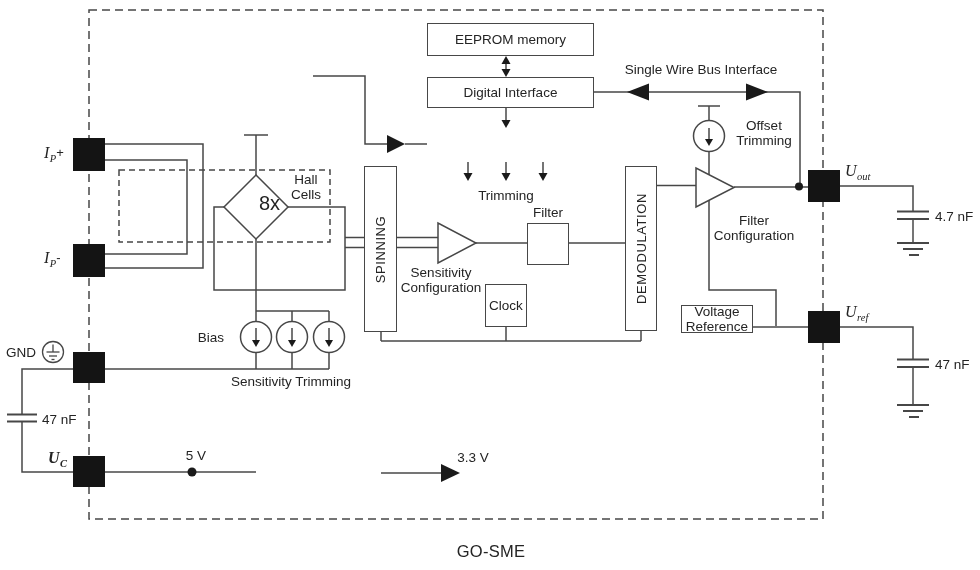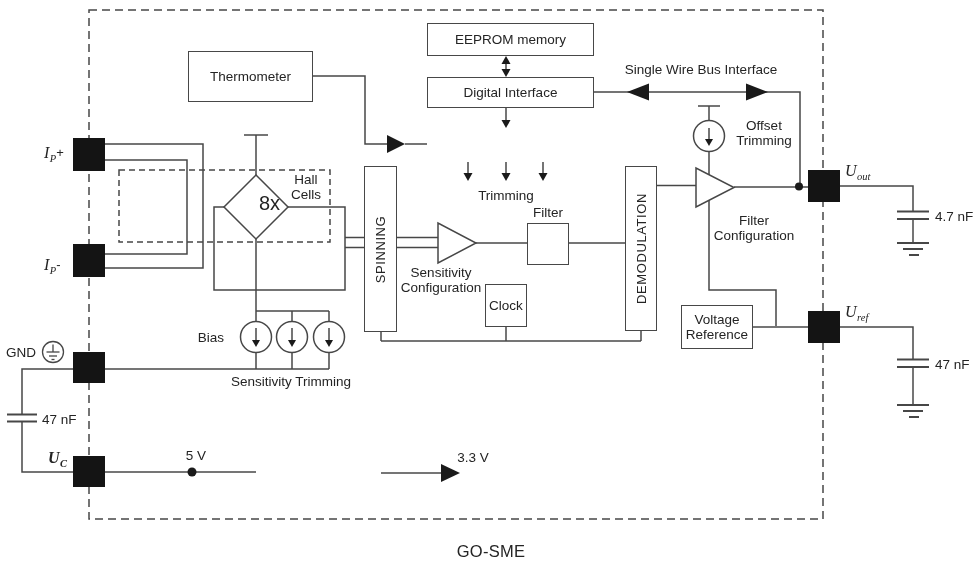--- a/index.html
+++ b/index.html
@@ -176,23 +176,20 @@
         <path d="M897,359.5 H929" stroke-width="2"></path>
           <path d="M897,367 H929" stroke-width="2"></path>
         <path d="M913,367.5 V405"></path>
         <path d="M897,405 H929" stroke-width="2"></path>
           <path d="M903,411 H923" stroke-width="2"></path>
           <path d="M909,417 H919" stroke-width="2"></path>
       </g>
     </g>
   </svg>
 
-  <div class="box" style="left:188px;top:51px;width:125px;height:51px;">
-    <span>Thermometer</span>
-    </div>
 
   <div class="box" style="left:427px;top:23px;width:167px;height:33px;">
     <span>EEPROM memory</span>
     </div>
 
   <div class="box" style="left:427px;top:77px;width:167px;height:31px;">
     <span>Digital Interface</span>
     </div>
 
 
@@ -203,38 +200,38 @@
   <div class="box vbox" style="left:625px;top:166px;width:32px;height:165px;">
     <span>DEMODULATION</span>
     </div>
 
   <div class="box" style="left:527px;top:223px;width:42px;height:42px;"></div>
 
   <div class="box" style="left:485px;top:284px;width:42px;height:43px;">
     <span>Clock</span>
     </div>
 
-  <div class="box" style="left:681px;top:305px;width:72px;height:44px;">
+  <div class="box" style="left:681px;top:305px;width:72px;height:28px;">
     <span>
         <span class="ln" style="display:block">Voltage</span>
         <span class="ln" style="display:block">Reference</span>
       </span>
     </div>
 
 
   <div class="pad" style="left:73px;top:138px;width:32px;height:33px;"></div>
   <div class="pad" style="left:73px;top:244px;width:32px;height:33px;"></div>
   <div class="pad" style="left:73px;top:352px;width:32px;height:31px;"></div>
   <div class="pad" style="left:73px;top:456px;width:32px;height:31px;"></div>
   <div class="pad" style="left:808px;top:170px;width:32px;height:32px;"></div>
   <div class="pad" style="left:808px;top:311px;width:32px;height:32px;"></div>
 
   <div class="pinlbl" style="left:44px;top:144px;">
     <span>I</span><span class="sub">P</span><span class="sign">+</span></div>
-  <div class="pinlbl" style="left:44px;top:256px;">
+  <div class="pinlbl" style="left:44px;top:249px;">
     <span>I</span><span class="sub">P</span><span class="sign">-</span></div>
   <div class="lbl" style="left:6px;top:345px;">GND</div>
   <div class="pinlbl" style="left:48px;top:449px;font-weight:bold;">
     <span>U</span><span class="sub">C</span></div>
   <div class="pinlbl" style="left:845px;top:162px;">
     <span>U</span><span class="sub">out</span></div>
   <div class="pinlbl" style="left:845px;top:303px;">
     <span>U</span><span class="sub">ref</span></div>
 
   <div class="lbl center" style="left:284px;top:172px;width:44px;">

